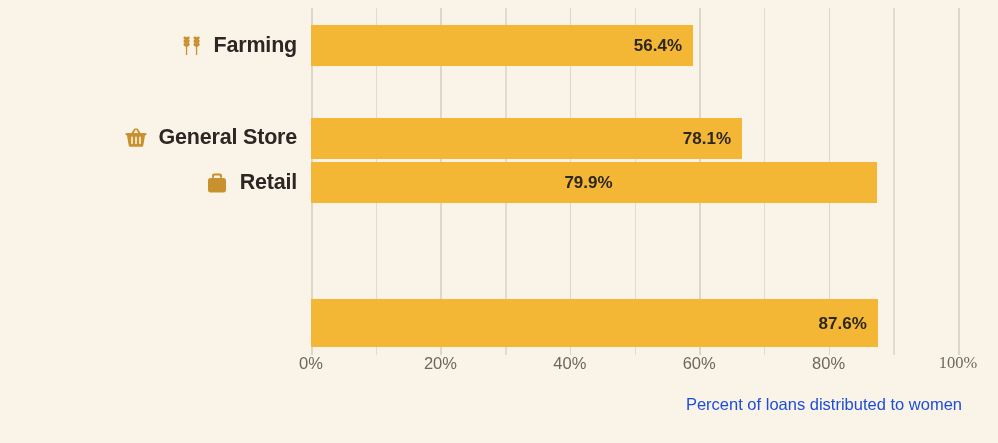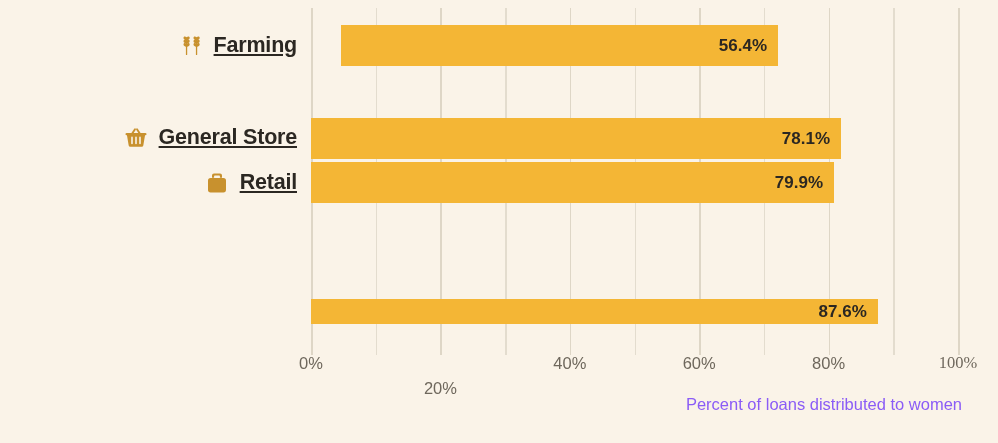--- a/index.html
+++ b/index.html
@@ -81,21 +81,20 @@
     flex: 0 0 auto;
   }
   .cat-icon svg { display: block; }
   .row-label {
     font-size: 21.5px;
     font-weight: 700;
     color: #2B2722;
     letter-spacing: -0.2px;
     white-space: nowrap;
     line-height: 1;
-    text-decoration: underline;
   }
   .bar {
     position: absolute;
     left: 311px;
     top: 0;
     height: 41px;
     background: #F4B635;
     display: flex;
     align-items: center;
     justify-content: flex-end;
@@ -125,21 +124,21 @@
     color: #6E675C;
     white-space: nowrap;
     transform: translateX(-50%);
     line-height: 1;
   }
   .axis-title {
     position: absolute;
     right: 36px;
     top: 396px;
     font-size: 16.5px;
-    color: #8b5cf6;
+    color: #1d4ed8;
     white-space: nowrap;
     line-height: 1;
   }
 </style>
 </head>
 <body>
 
 <div id="chart-root">
 
   <div class="plot-area">
@@ -176,64 +175,64 @@
       <path d="M17.4 9.7c.9.8 1.2 1.9.6 2.6-.6.7-1.7.6-2.6-.2-.9-.8-1.2-1.9-.6-2.6.6-.7 1.7-.6 2.6.2z"></path>
       <path d="M17.8 3.1c-.9.8-1.2 1.9-.6 2.6.6.7 1.7.6 2.6-.2.9-.8 1.2-1.9.6-2.6-.6-.7-1.7-.6-2.6.2z"></path>
       <path d="M17.8 6.4c-.9.8-1.2 1.9-.6 2.6.6.7 1.7.6 2.6-.2.9-.8 1.2-1.9.6-2.6-.6-.7-1.7-.6-2.6.2z"></path>
       <path d="M17.8 9.7c-.9.8-1.2 1.9-.6 2.6.6.7 1.7.6 2.6-.2.9-.8 1.2-1.9.6-2.6-.6-.7-1.7-.6-2.6.2z"></path>
       <rect x="16.9" y="4" width="1.3" height="17" rx="0.6"></rect>
     </g>
   </svg>
           </span>
           <span class="row-label">Farming</span>
         </div>
-        <div class="bar" style="width: 437px; height: 41px; margin-left: 30px;">
+        <div class="bar" style="width: 382px; height: 41px;">
           <span class="bar-value">56.4%</span>
         </div>
       </div>
       <div class="row" style="top: 93.5px; margin-top: 24px;">
         <div class="row-label-wrap">
           <span class="cat-icon">
             <svg viewBox="0 0 24 24" width="24" height="24" fill="none" stroke="#C8912E" stroke-width="1.9" stroke-linecap="round" stroke-linejoin="round">
     <path d="M8.2 7.5 11 3.2M15.8 7.5 13 3.2"></path>
     <path d="M2.8 8.2h18.4l-1.9 11.2a1.6 1.6 0 0 1-1.6 1.3H6.3a1.6 1.6 0 0 1-1.6-1.3L2.8 8.2z" fill="#C8912E" stroke="none"></path>
     <path d="M2.6 8.2h18.8" stroke="#C8912E" stroke-width="2.2"></path>
     <path d="M8 11.4v6M12 11.4v6M16 11.4v6" stroke="#FAF3E8" stroke-width="1.6"></path>
   </svg>
           </span>
           <span class="row-label">General Store</span>
         </div>
-        <div class="bar" style="width: 530px; height: 41px; justify-content: flex-end;">
+        <div class="bar" style="width: 431px; height: 41px; justify-content: flex-end;">
           <span class="bar-value">78.1%</span>
         </div>
       </div>
       <div class="row" style="top: 162px;">
         <div class="row-label-wrap">
           <span class="cat-icon">
             <svg viewBox="0 0 24 24" width="24" height="24" fill="#C8912E">
     <path d="M9 2.6h6a2 2 0 0 1 2 2v2.2h-2.1V5.1a.7.7 0 0 0-.7-.7H9.8a.7.7 0 0 0-.7.7v1.7H7V4.6a2 2 0 0 1 2-2z"></path>
     <rect x="3" y="7" width="18" height="14.4" rx="2.6"></rect>
   </svg>
           </span>
           <span class="row-label">Retail</span>
         </div>
-        <div class="bar" style="width: 523px; height: 41px;">
+        <div class="bar" style="width: 566px; height: 41px; justify-content: center;">
           <span class="bar-value">79.9%</span>
         </div>
       </div>
       <div class="row" style="top: 299px;">
-        <div class="bar" style="width: 566.772px; height: 25px;">
+        <div class="bar" style="width: 566.772px; height: 48px;">
           <span class="bar-value">87.6%</span>
         </div>
       </div>
     </div>
 
   <div class="x-axis" id="x-axis">
       <div class="tick-label" style="left: 0px;">0%</div>
-      <div class="tick-label" style="left: 129.4px; margin-top: 25px;">20%</div>
+      <div class="tick-label" style="left: 129.4px;">20%</div>
       <div class="tick-label" style="left: 258.8px;">40%</div>
       <div class="tick-label" style="left: 388.2px;">60%</div>
       <div class="tick-label" style="left: 517.6px;">80%</div>
       <div class="tick-label" style="left: 647px; font-family: Liberation Serif, serif;">100%</div>
     </div>
 
   <div class="axis-title">Percent of loans distributed to women</div>
 
 </div>
 

